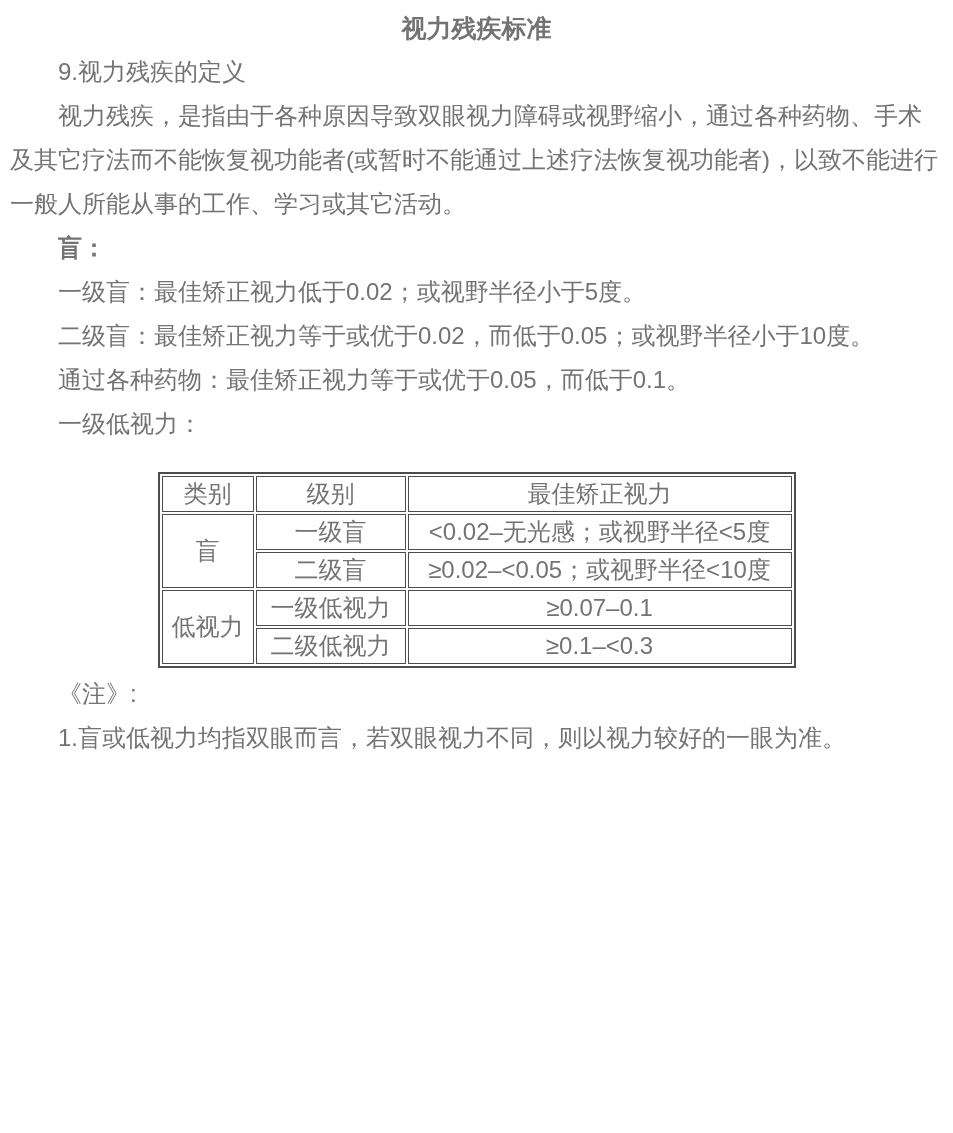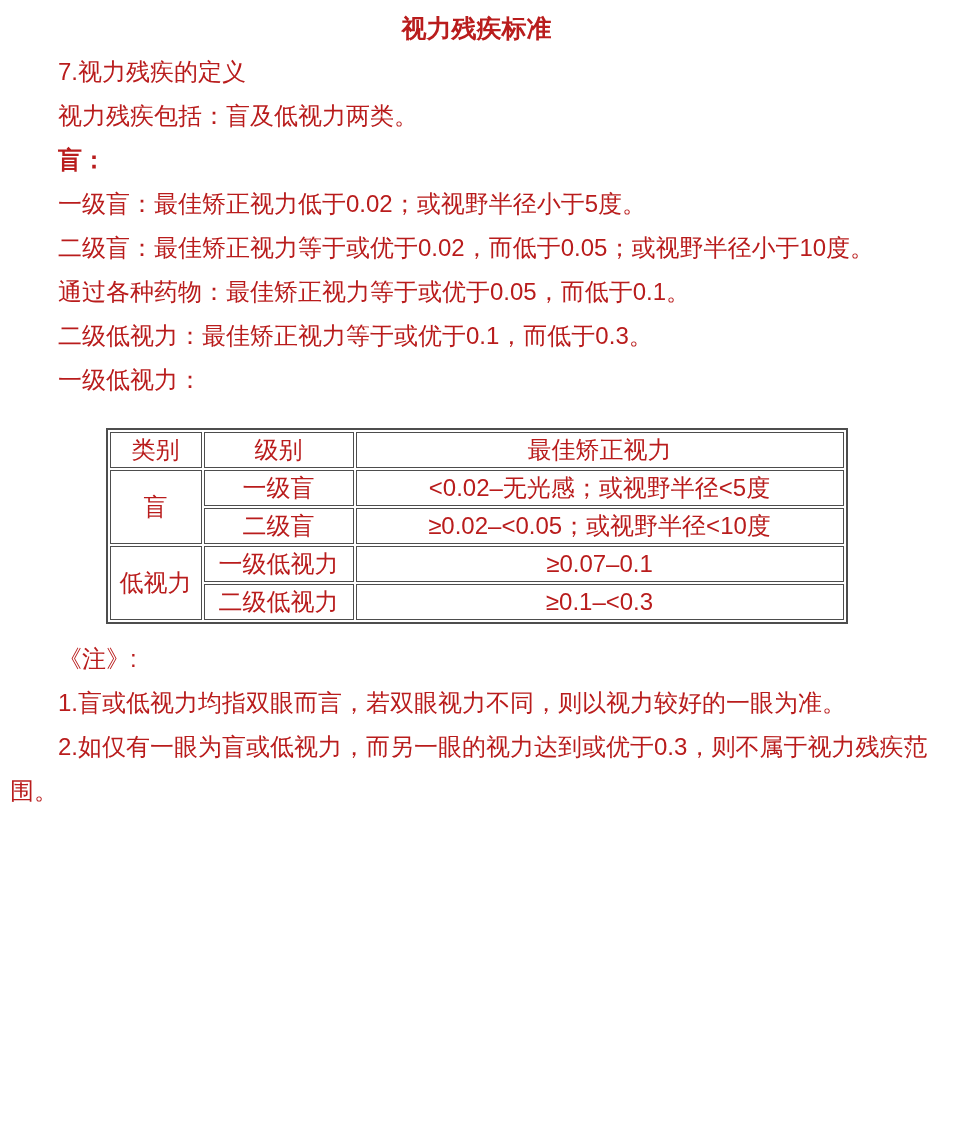--- a/index.html
+++ b/index.html
@@ -3,40 +3,40 @@
 <meta charset="utf-8">
 <style>
   html, body { margin: 0; padding: 0; background: #ffffff; }
   .doc {
     position: relative;
     width: 953px;
     height: 1133px;
     box-sizing: border-box;
     padding: 6px 10px 0 10px;
     background: #ffffff;
-    color: #b91c1c;
+    color: #737373;
     font-family: "Liberation Sans", sans-serif;
     font-size: 24px;
     line-height: 44px;
     overflow: hidden;
   }
   .doc p { margin: 0; }
   .indent { text-indent: 2em; }
   .title {
     font-size: 25px;
     font-weight: bold;
     text-align: center;
     line-height: 44px;
   }
   .heading1 { margin-top: 23px; }
   .heading2 { margin-top: 22px; }
   .bold { font-weight: bold; }
   table.cls {
-    width: 742px;
-    margin: 26px auto 13px auto;
+    width: 638px;
+    margin: 26px auto 4px auto;
     border-collapse: separate;
     border-spacing: 2px;
     border: 2px solid #4d4d4d;
     font-size: 24px;
     table-layout: fixed;
   }
   table.cls td {
     border: 1px solid #4d4d4d;
     text-align: center;
     vertical-align: middle;
@@ -51,36 +51,35 @@
   .col-level { width: 150px; }
   .notes-heading { margin-top: 72px; }
 </style>
 </head>
 <body>
 
 <div class="doc">
 
   <p class="title">视力残疾标准</p>
 
-  <p class="indent heading1">7.视力残疾的定义</p>
+  <p class="indent heading1">9.视力残疾的定义</p>
 
+  <p class="indent">视力残疾，是指由于各种原因导致双眼视力障碍或视野缩小，通过各种药物、手术及其它疗法而不能恢复视功能者(或暂时不能通过上述疗法恢复视功能者)，以致不能进行一般人所能从事的工作、学习或其它活动。</p>
 
-  <p class="indent">视力残疾包括：盲及低视力两类。</p>
 
 
   <p class="indent bold">盲：</p>
 
   <p class="indent">一级盲：最佳矫正视力低于0.02；或视野半径小于5度。</p>
 
   <p class="indent">二级盲：最佳矫正视力等于或优于0.02，而低于0.05；或视野半径小于10度。</p>
 
 
   <p class="indent">通过各种药物：最佳矫正视力等于或优于0.05，而低于0.1。</p>
 
-  <p class="indent">二级低视力：最佳矫正视力等于或优于0.1，而低于0.3。</p>
 
   <p class="indent">一级低视力：</p>
 
   <table class="cls">
     <colgroup>
       <col class="col-category">
       <col class="col-level">
       <col>
     </colgroup>
     <tbody>
@@ -107,15 +106,14 @@
         <td>二级低视力</td>
         <td>≥0.1–&lt;0.3</td>
       </tr>
     </tbody>
   </table>
 
   <p class="indent notes-heading">《注》:</p>
 
   <p class="indent">1.盲或低视力均指双眼而言，若双眼视力不同，则以视力较好的一眼为准。</p>
 
-  <p class="indent">2.如仅有一眼为盲或低视力，而另一眼的视力达到或优于0.3，则不属于视力残疾范围。</p>
 
 </div>
 
 </body></html>

